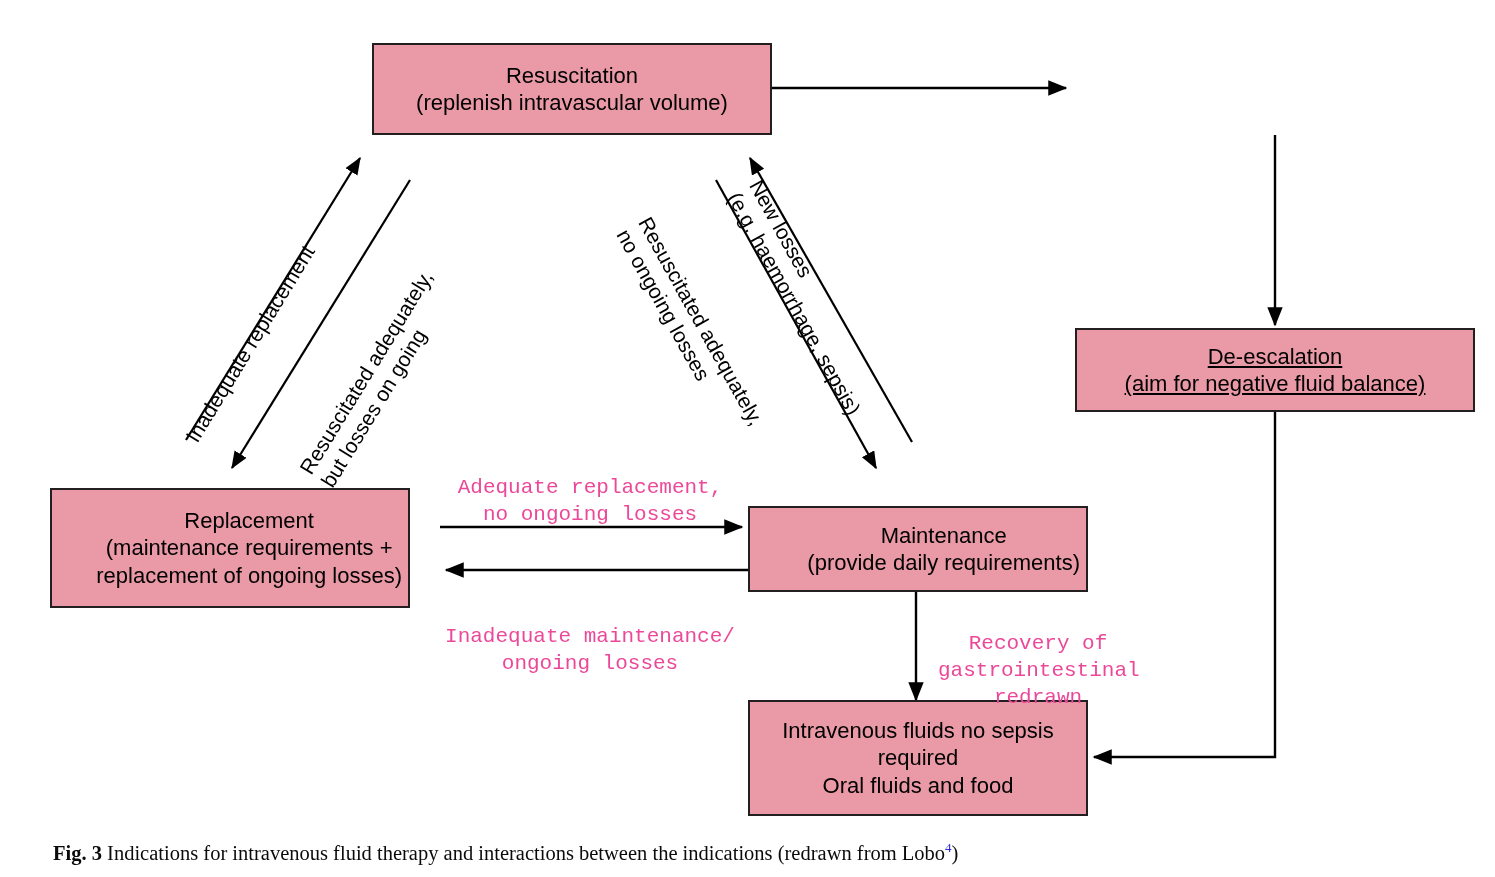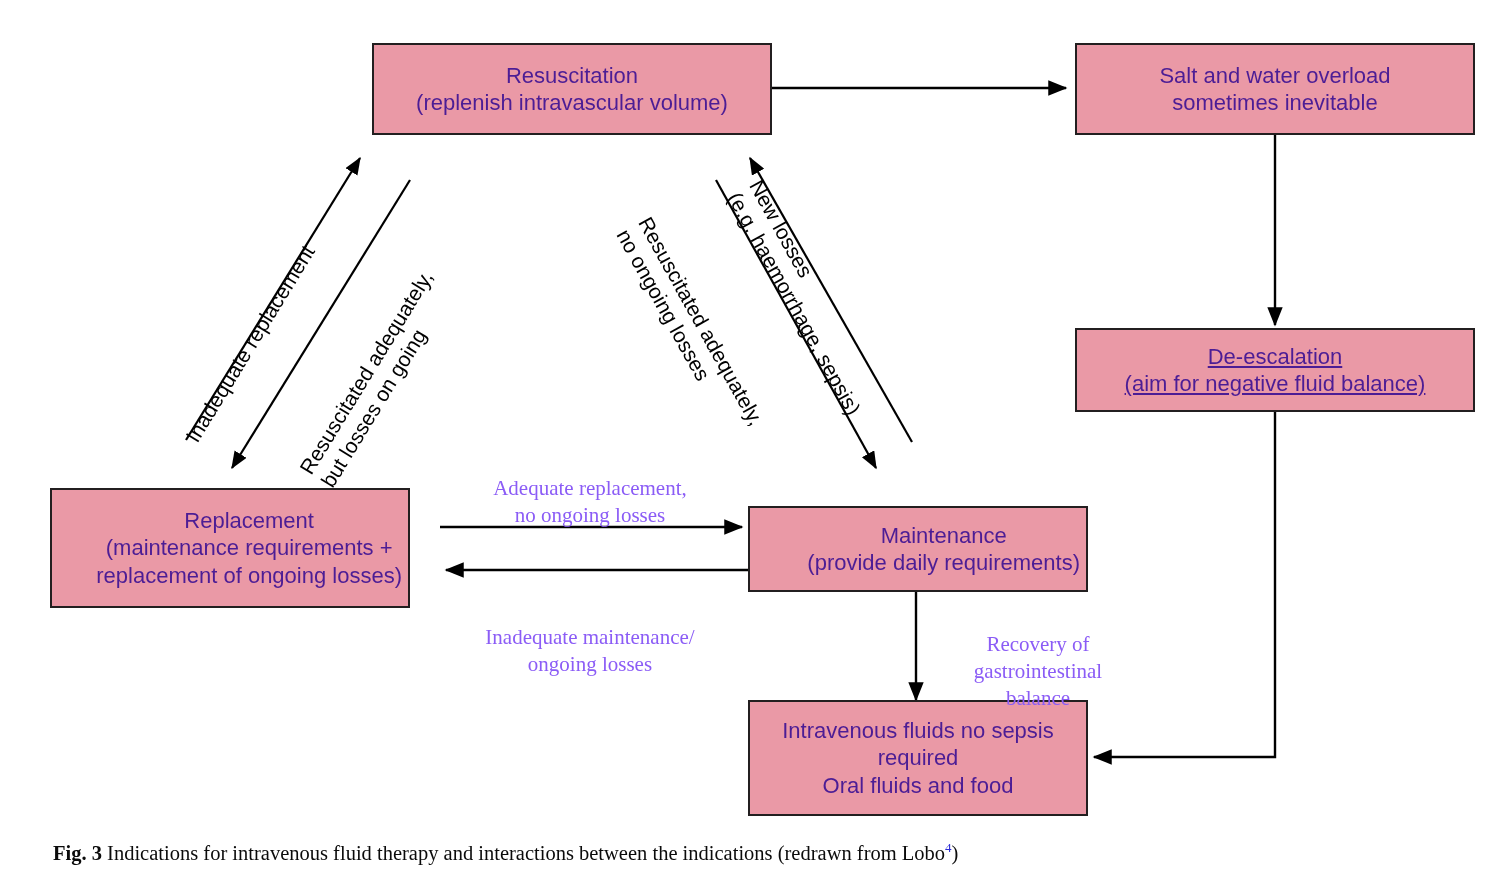--- a/index.html
+++ b/index.html
@@ -26,36 +26,36 @@
   }
   .node-box {
     position: absolute;
     background: #ea99a6;
     border: 2.5px solid #231f20;
     box-sizing: border-box;
     display: flex;
     align-items: center;
     justify-content: center;
     text-align: center;
-    color: #4c1d95;
+    color: #000000;
     font-family: "Liberation Sans", sans-serif;
     font-size: 22px;
     line-height: 1.25;
     z-index: 3;
   }
   .node-box .node-text {
     padding: 0 6px;
     white-space: pre-line;
   }
 
   
   .edge-label {
     position: absolute;
-    color: #8b5cf6;
-    font-family: Liberation Serif, serif;
+    color: #ec4899;
+    font-family: Liberation Mono, monospace;
     font-size: 21px;
     line-height: 1.28;
     text-align: center;
     white-space: pre-line;
     z-index: 4;
     background: transparent;
   }
 
   
   .diag-label {
@@ -120,24 +120,20 @@
     <line x1="748" y1="570" x2="446" y2="570" stroke="#000000" stroke-width="2.4" marker-end="url(#arrowhead)"></line>
 
     <line x1="916" y1="592" x2="916" y2="700" stroke="#000000" stroke-width="2.4" marker-end="url(#arrowhead)"></line>
   </svg>
 
   <div class="node-box" style="left:372px; top:43px; width:400px; height:92px;">
     <span class="node-text">Resuscitation
 (replenish intravascular volume)</span>
   </div>
 
-  <div class="node-box" style="left:1075px; top:43px; width:400px; height:92px;">
-    <span class="node-text">Salt and water overload
-sometimes inevitable</span>
-  </div>
 
   <div class="node-box" style="left:1075px; top:328px; width:400px; height:84px;text-decoration:underline;">
     <span class="node-text">De-escalation
 (aim for negative fluid balance)</span>
   </div>
 
   <div class="node-box" style="left:50px; top:488px; width:360px; height:120px;justify-content:flex-end;">
     <span class="node-text">Replacement
 (maintenance requirements +
 replacement of ongoing losses)</span>
@@ -179,20 +175,20 @@
   </div>
 
   <div class="edge-label" style="left:430px; top:597px; width:320px;">
     <span>Inadequate maintenance/
 ongoing losses</span>
   </div>
 
   <div class="edge-label" style="left:938px; top:604px; width:200px; text-align:center;">
     <span>Recovery of
 gastrointestinal
-balance</span>
+redrawn</span>
   </div>
 
   <div id="figure-caption">
     <span class="cap-lead">Fig. 3</span><span> Indications for intravenous fluid therapy and interactions between the indications (redrawn from Lobo</span><span class="cap-ref">4</span><span>)</span>
   </div>
 
 </div>
 
 </body></html>

